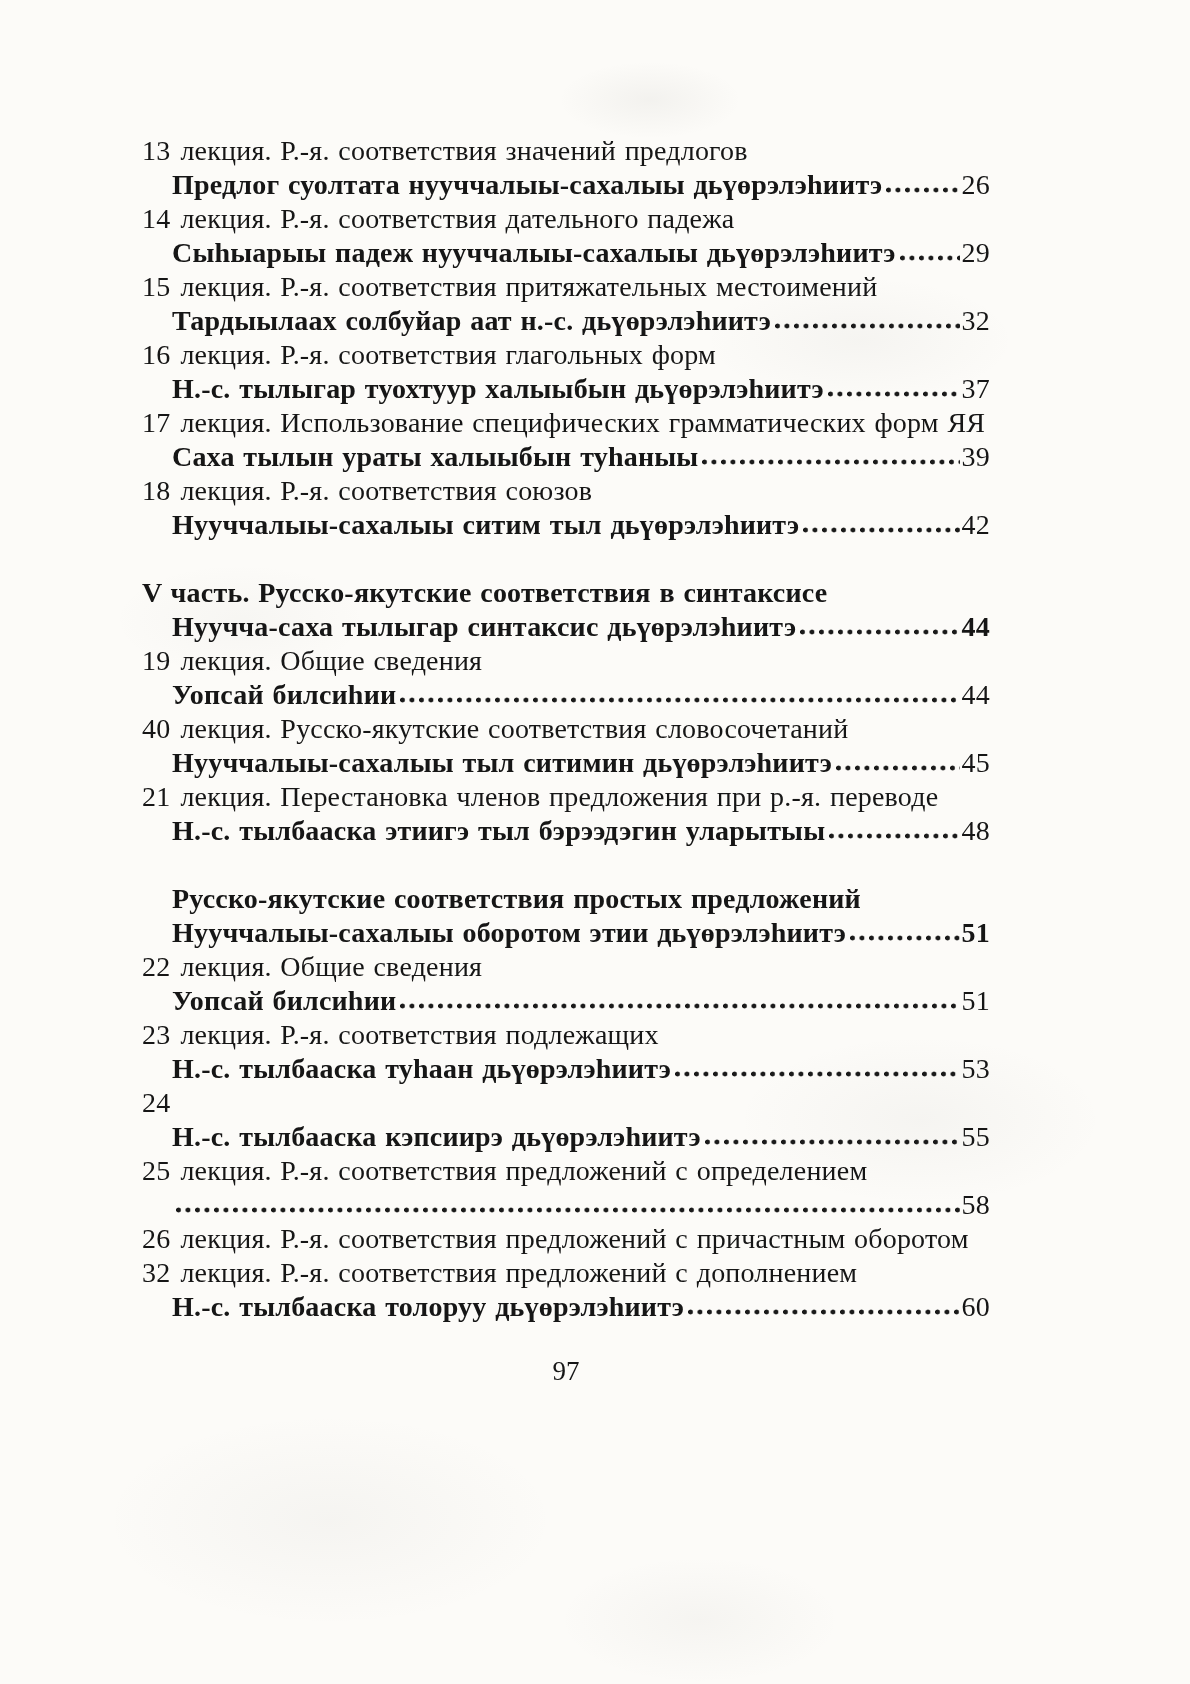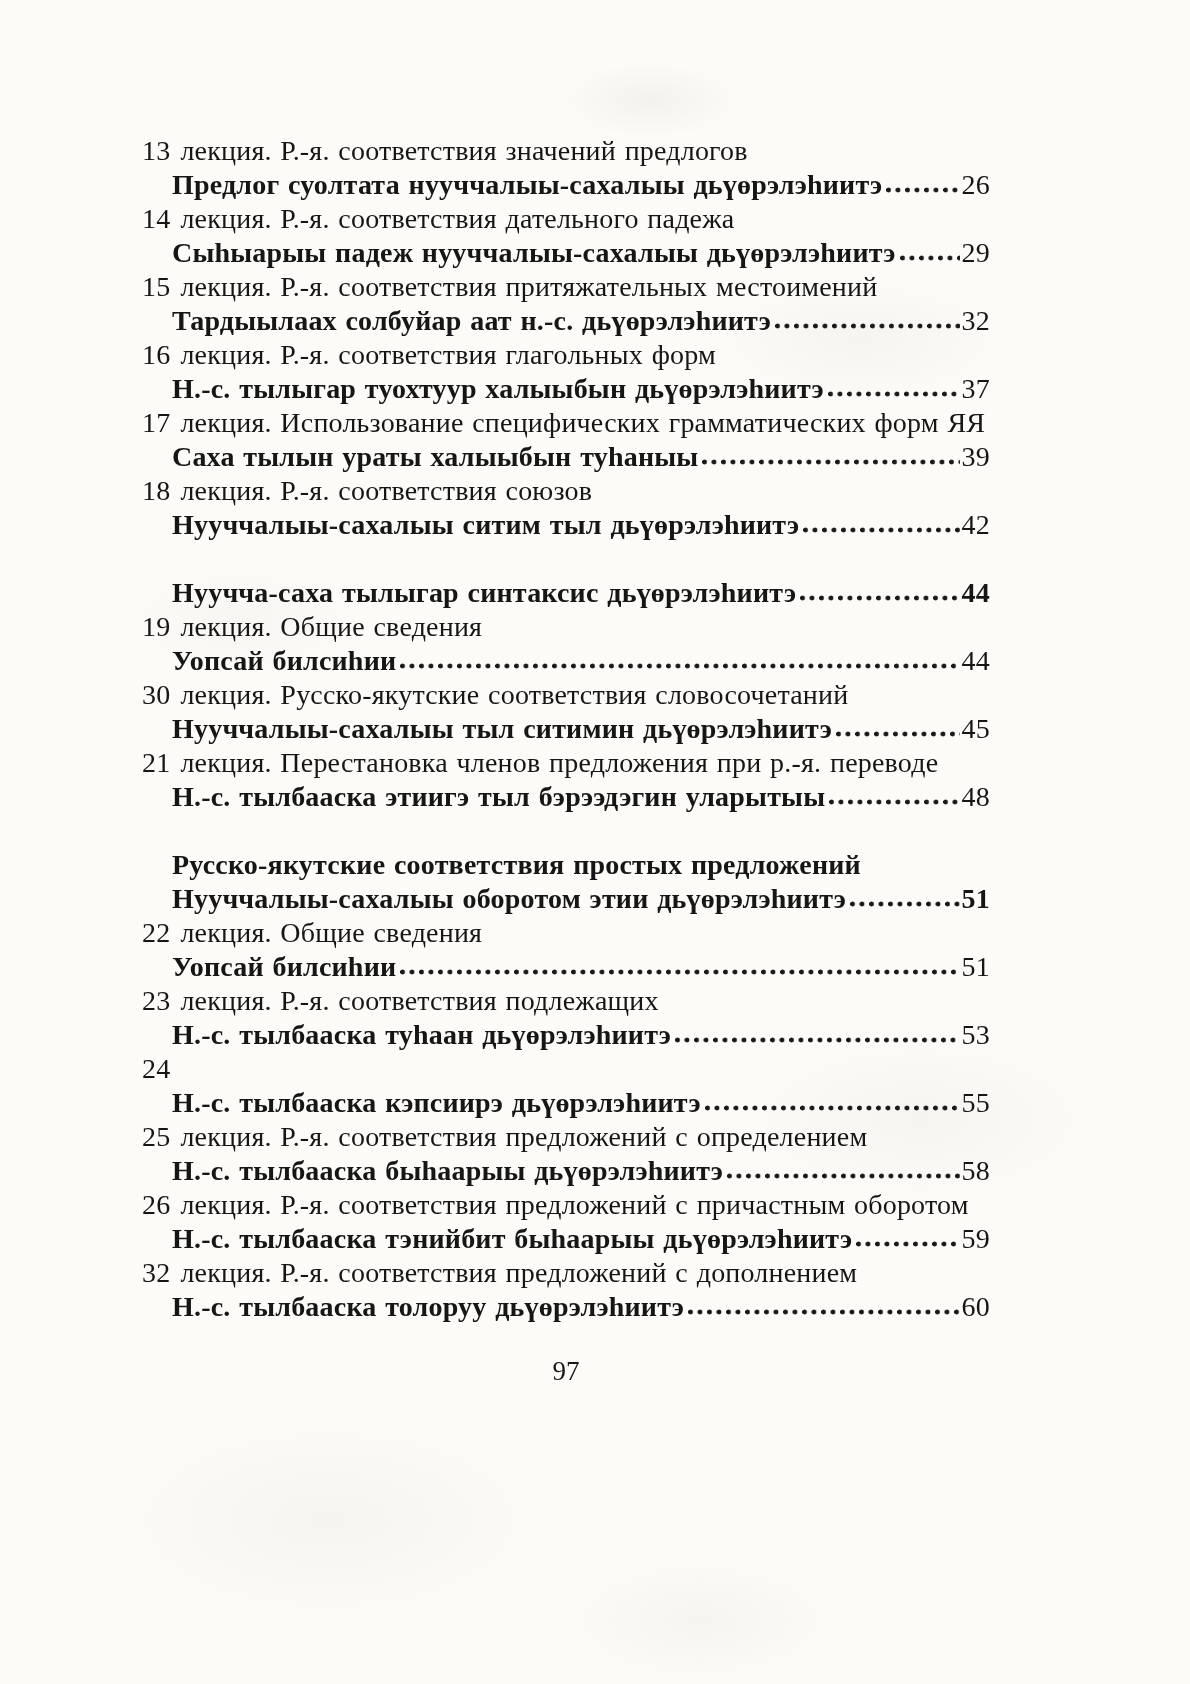--- a/index.html
+++ b/index.html
@@ -146,40 +146,44 @@
       <span class="num">18</span>
       <span class="title">лекция. Р.-я. соответствия союзов</span>
     </div>
     <div class="line l2">
       <span class="sub">Нууччалыы-сахалыы ситим тыл дьүөрэлэһиитэ</span>
       <span class="dots"></span>
       <span class="pagenum">42</span>
     </div>
   </div>
       <div class="entry bold spacer">
+    <div class="line l1">
+
+      <span class="title">V часть. Русско-якутские соответствия в синтаксисе</span>
+    </div>
     <div class="line l2">
       <span class="sub">Нуучча-саха тылыгар синтаксис дьүөрэлэһиитэ</span>
       <span class="dots"></span>
       <span class="pagenum">44</span>
     </div>
   </div>
       <div class="entry">
     <div class="line l1">
       <span class="num">19</span>
       <span class="title">лекция. Общие сведения</span>
     </div>
     <div class="line l2">
       <span class="sub">Уопсай билсиһии</span>
       <span class="dots"></span>
       <span class="pagenum">44</span>
     </div>
   </div>
       <div class="entry">
     <div class="line l1">
-      <span class="num">30</span>
+      <span class="num">40</span>
       <span class="title">лекция. Русско-якутские соответствия словосочетаний</span>
     </div>
     <div class="line l2">
       <span class="sub">Нууччалыы-сахалыы тыл ситимин дьүөрэлэһиитэ</span>
       <span class="dots"></span>
       <span class="pagenum">45</span>
     </div>
   </div>
       <div class="entry">
     <div class="line l1">
@@ -234,35 +238,29 @@
       <span class="dots"></span>
       <span class="pagenum">55</span>
     </div>
   </div>
       <div class="entry">
     <div class="line l1">
       <span class="num">25</span>
       <span class="title">лекция. Р.-я. соответствия предложений с определением</span>
     </div>
     <div class="line l2">
-      <span class="sub">Н.-с. тылбааска быһаарыы дьүөрэлэһиитэ</span>
       <span class="dots"></span>
       <span class="pagenum">58</span>
     </div>
   </div>
       <div class="entry">
     <div class="line l1">
       <span class="num">26</span>
       <span class="title">лекция. Р.-я. соответствия предложений с причастным оборотом</span>
     </div>
-    <div class="line l2">
-      <span class="sub">Н.-с. тылбааска тэнийбит быһаарыы дьүөрэлэһиитэ</span>
-      <span class="dots"></span>
-      <span class="pagenum">59</span>
-    </div>
   </div>
       <div class="entry">
     <div class="line l1">
       <span class="num">32</span>
       <span class="title">лекция. Р.-я. соответствия предложений с дополнением</span>
     </div>
     <div class="line l2">
       <span class="sub">Н.-с. тылбааска толоруу дьүөрэлэһиитэ</span>
       <span class="dots"></span>
       <span class="pagenum">60</span>

